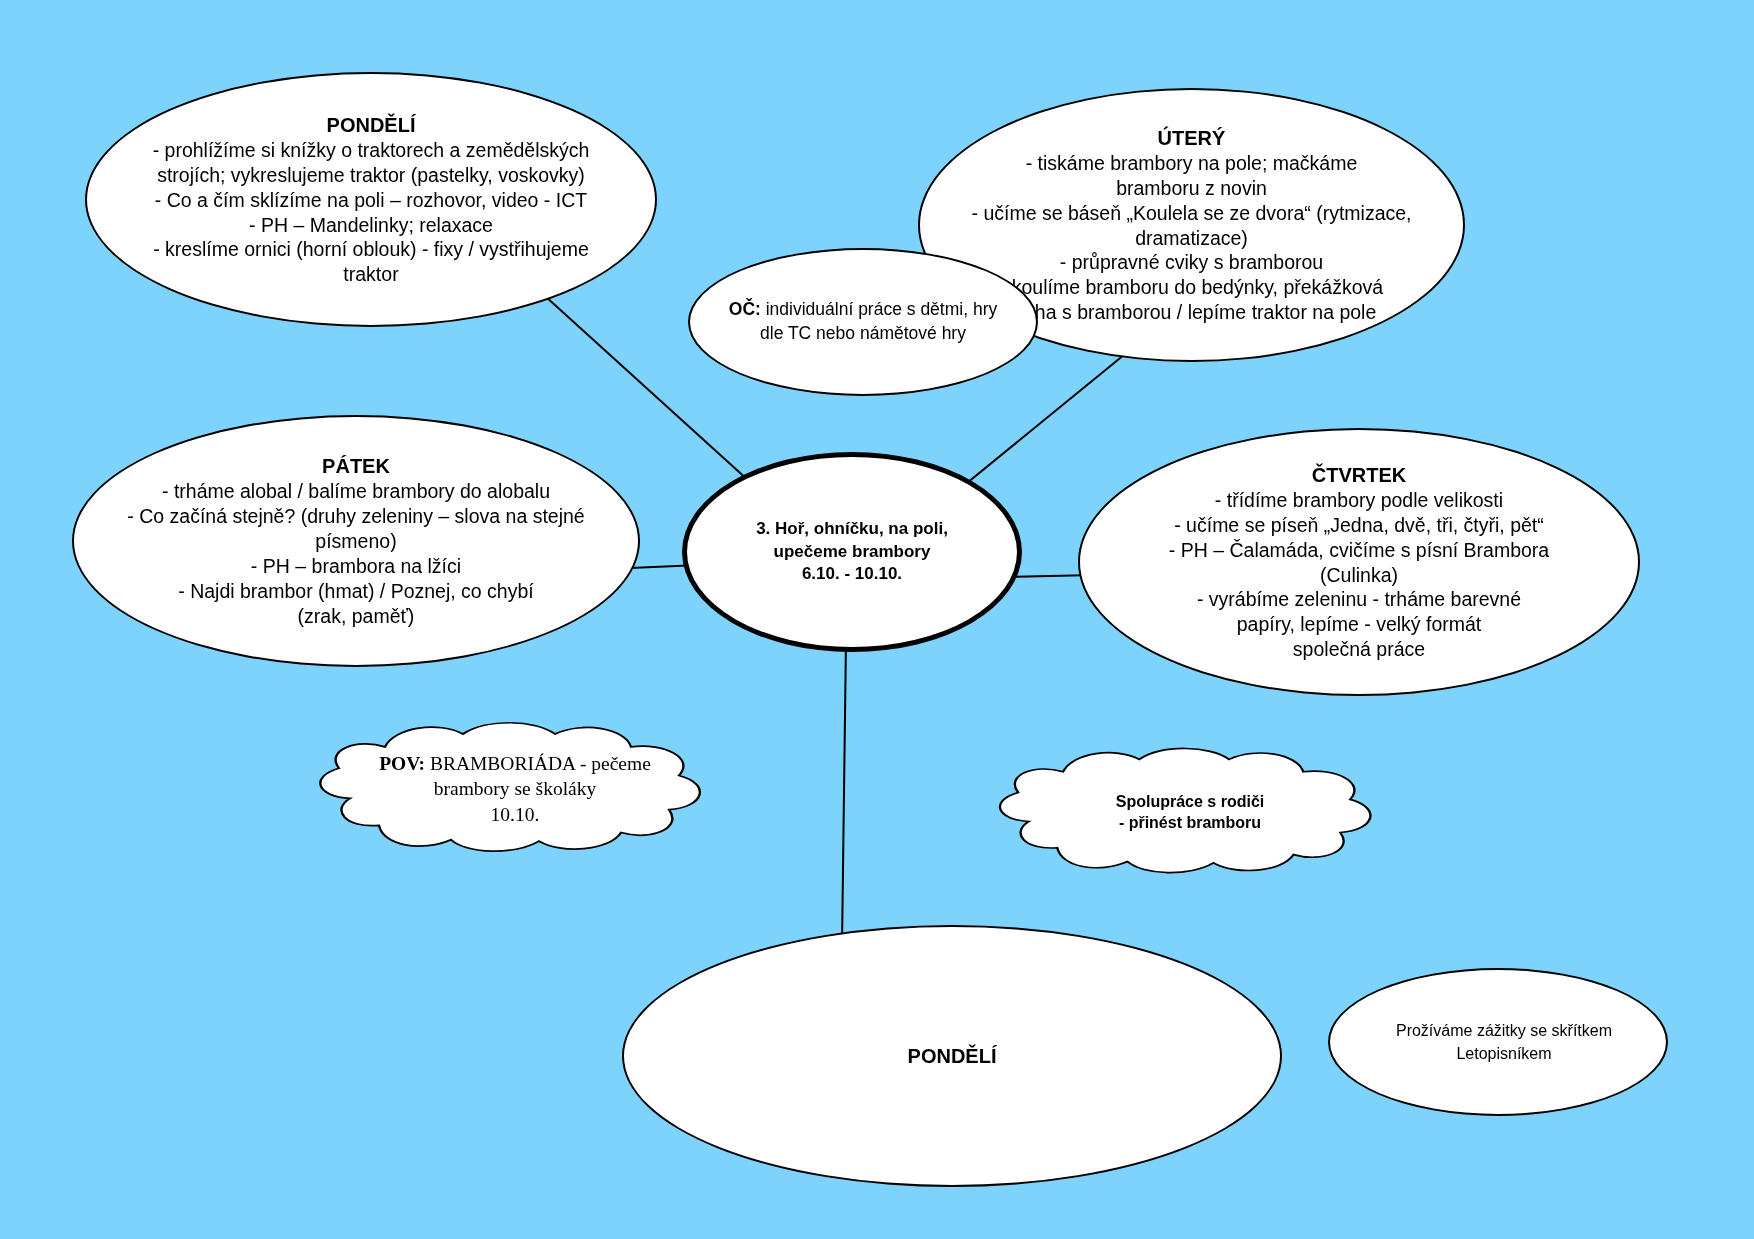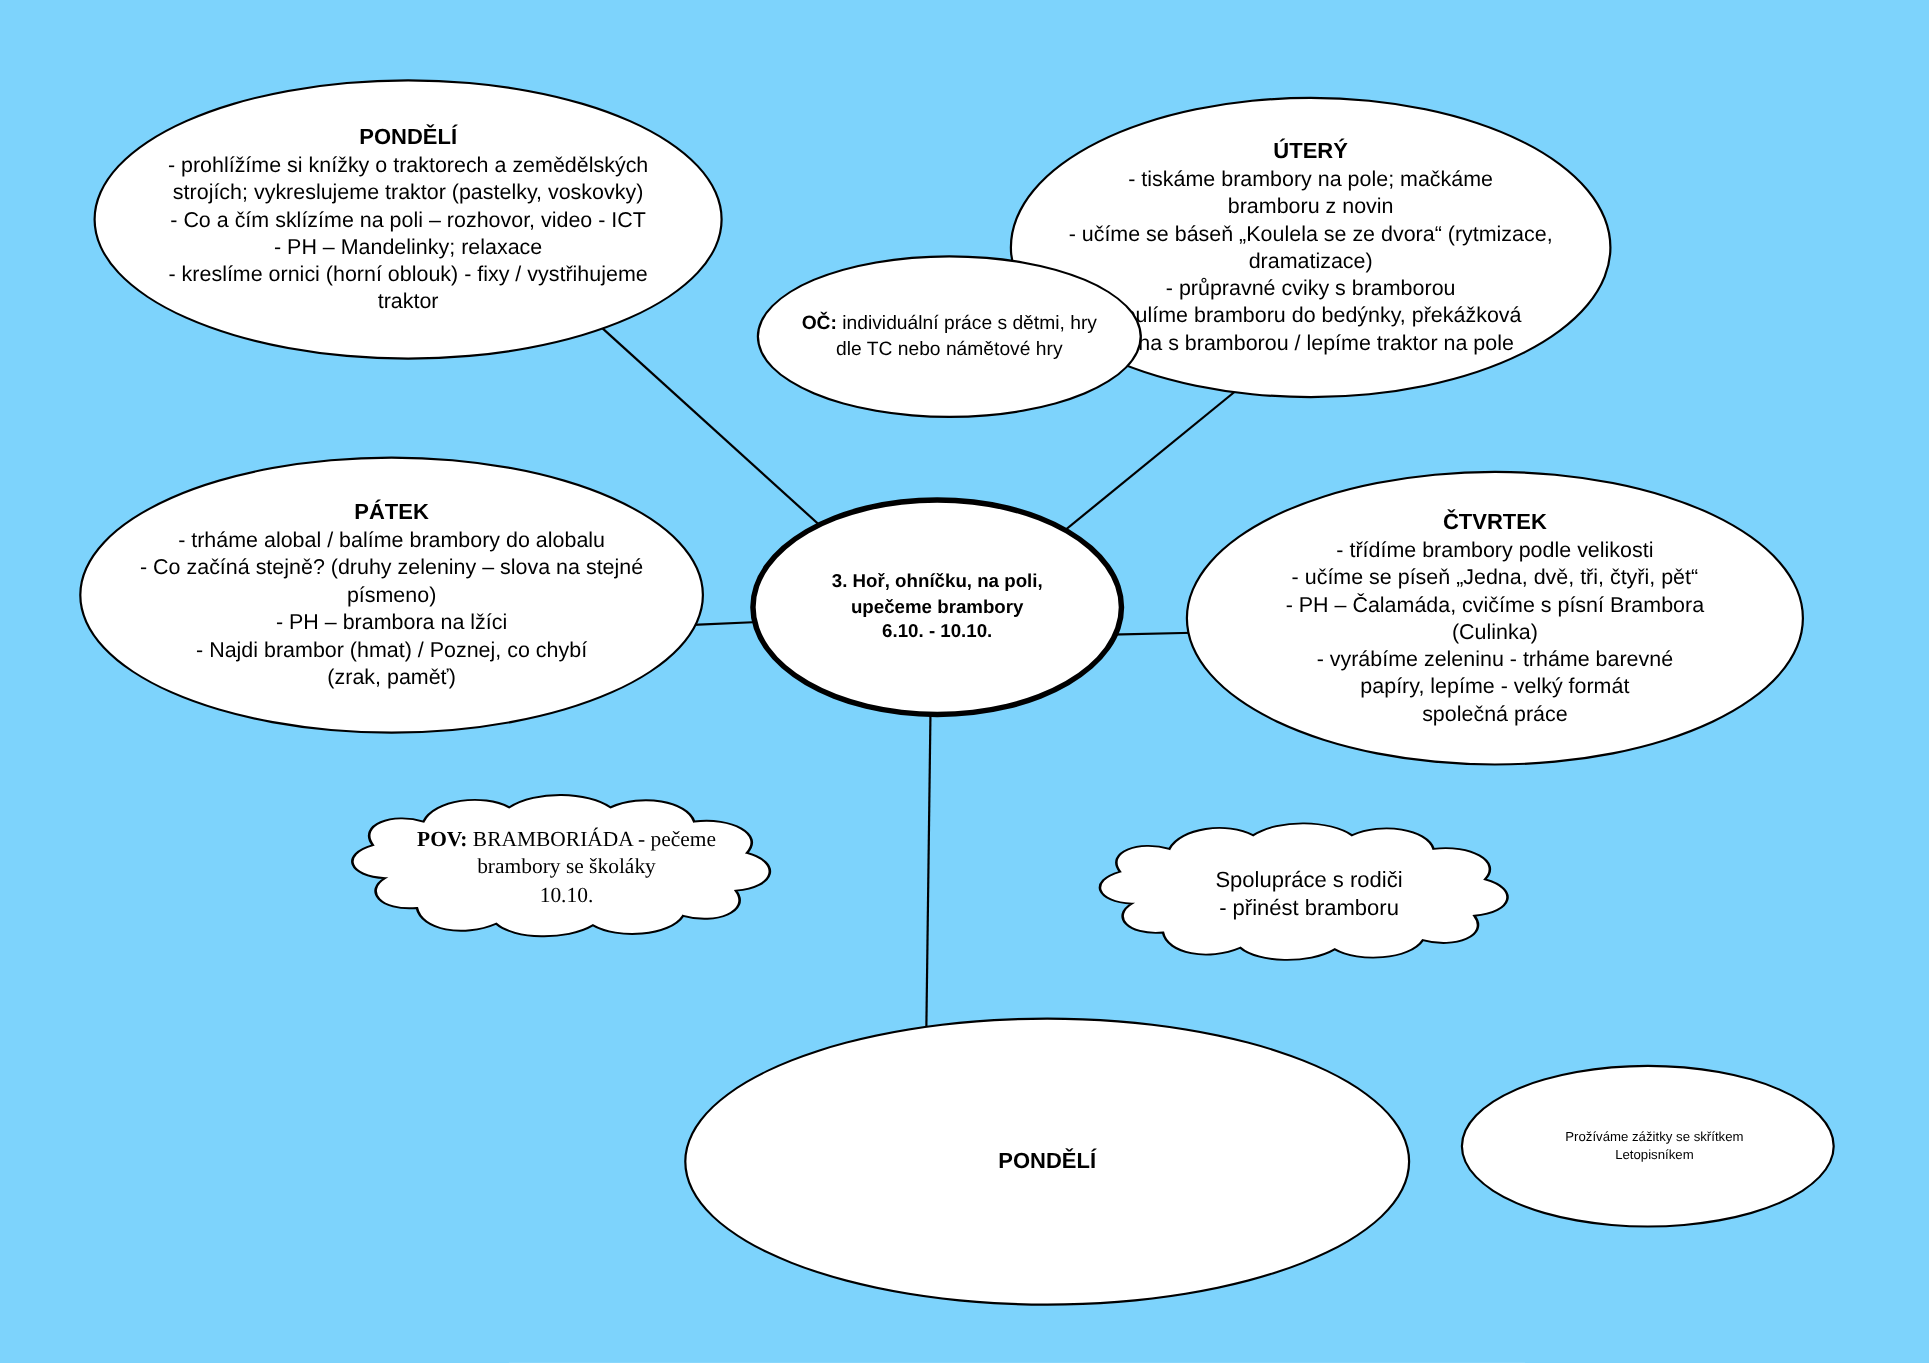--- a/index.html
+++ b/index.html
@@ -47,21 +47,21 @@
     font-size: 17px;
     line-height: 1.32;
   }
   .center-node .center-text { white-space: pre-line; }
   .oc-node .oc-text {
     font-size: 17.5px;
     line-height: 1.35;
     white-space: pre-line;
   }
   .small-node .small-text {
-    font-size: 12px;
+    font-size: 16px;
     line-height: 1.45;
     white-space: pre-line;
     margin-left: 12px;
   }
   .bold { font-weight: 700; }
   .cloud { position: absolute; }
   .cloud svg {
     position: absolute;
     left: 0; top: 0;
     width: 100%; height: 100%;
@@ -75,21 +75,21 @@
     position: absolute;
     left: 0; top: 0; right: 0; bottom: 0;
     display: flex;
     align-items: center;
     justify-content: center;
     text-align: center;
     font-size: 19.5px;
     line-height: 1.3;
     white-space: pre-line;
   }
-  .cloud .cloud-text.all-bold { font-weight: 400; font-size: 20px; }
+  .cloud .cloud-text.all-bold { font-weight: 700; font-size: 16px; }
 </style>
 </head>
 <body>
 
 <div class="canvas">
 
   <svg class="connectors" viewBox="0 0 1754 1239">
     <line x1="545" y1="296" x2="770" y2="500"></line>
     <line x1="1130" y1="350" x2="940" y2="505"></line>
     <line x1="630" y1="568" x2="700" y2="565"></line>
@@ -111,21 +111,21 @@
     <div class="title">ÚTERÝ</div>
     <div class="body">- tiskáme brambory na pole; mačkáme
 bramboru z novin
 - učíme se báseň „Koulela se ze dvora“ (rytmizace,
 dramatizace)
 - průpravné cviky s bramborou
 - koulíme bramboru do bedýnky, překážková
 dráha s bramborou / lepíme traktor na pole</div>
   </div>
 
-  <div class="node oc-node" style="left:688px; top:232px; width:350px; height:148px;justify-content:center;">
+  <div class="node oc-node" style="left:688px; top:248px; width:350px; height:148px;justify-content:center;">
     <div class="oc-text"><span class="bold">OČ:</span><span> individuální práce s dětmi, hry
 dle TC nebo námětové hry</span></div>
   </div>
 
   <div class="node" style="left:72px; top:415px; width:568px; height:252px;">
     <div class="title">PÁTEK</div>
     <div class="body">- trháme alobal / balíme brambory do alobalu
 - Co začíná stejně? (druhy zeleniny – slova na stejné
 písmeno)
 - PH – brambora na lžíci

